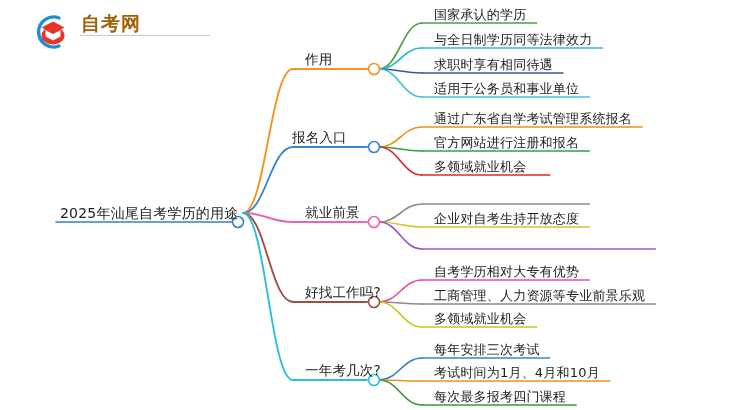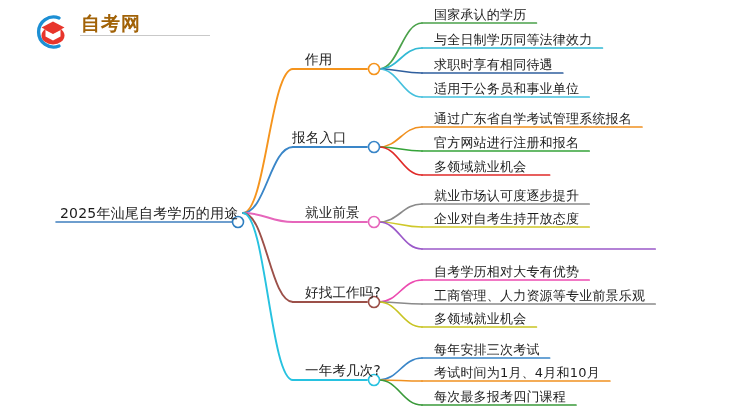--- a/index.html
+++ b/index.html
@@ -181,21 +181,20 @@
       <div class="node-label branch-label" style="left: 305px; top: 60px;">作用</div>
       <div class="node-label leaf-label" style="left: 434px; top: 14px;">国家承认的学历</div>
       <div class="node-label leaf-label" style="left: 434px; top: 39px;">与全日制学历同等法律效力</div>
       <div class="node-label leaf-label" style="left: 434px; top: 64px;">求职时享有相同待遇</div>
       <div class="node-label leaf-label" style="left: 434px; top: 88px;">适用于公务员和事业单位</div>
       <div class="node-label branch-label" style="left: 292px; top: 138px;">报名入口</div>
       <div class="node-label leaf-label" style="left: 434px; top: 118px;">通过广东省自学考试管理系统报名</div>
       <div class="node-label leaf-label" style="left: 434px; top: 142px;">官方网站进行注册和报名</div>
       <div class="node-label leaf-label" style="left: 434px; top: 166px;">多领域就业机会</div>
       <div class="node-label branch-label" style="left: 305px; top: 213px; text-align: right;">就业前景</div>
-      <div class="node-label leaf-label" style="left: 434px; top: 195px;">就业市场认可度逐步提升</div>
       <div class="node-label leaf-label" style="left: 434px; top: 218px;">企业对自考生持开放态度</div>
       <div class="node-label branch-label" style="left: 305px; top: 293px;">好找工作吗?</div>
       <div class="node-label leaf-label" style="left: 434px; top: 271px;">自考学历相对大专有优势</div>
       <div class="node-label leaf-label" style="left: 434px; top: 295px;">工商管理、人力资源等专业前景乐观</div>
       <div class="node-label leaf-label" style="left: 434px; top: 318px;">多领域就业机会</div>
       <div class="node-label branch-label" style="left: 305px; top: 371px;">一年考几次?</div>
       <div class="node-label leaf-label" style="left: 434px; top: 349px;">每年安排三次考试</div>
       <div class="node-label leaf-label" style="left: 434px; top: 372px;">考试时间为1月、4月和10月</div>
       <div class="node-label leaf-label" style="left: 434px; top: 396px;">每次最多报考四门课程</div>
     </div>

